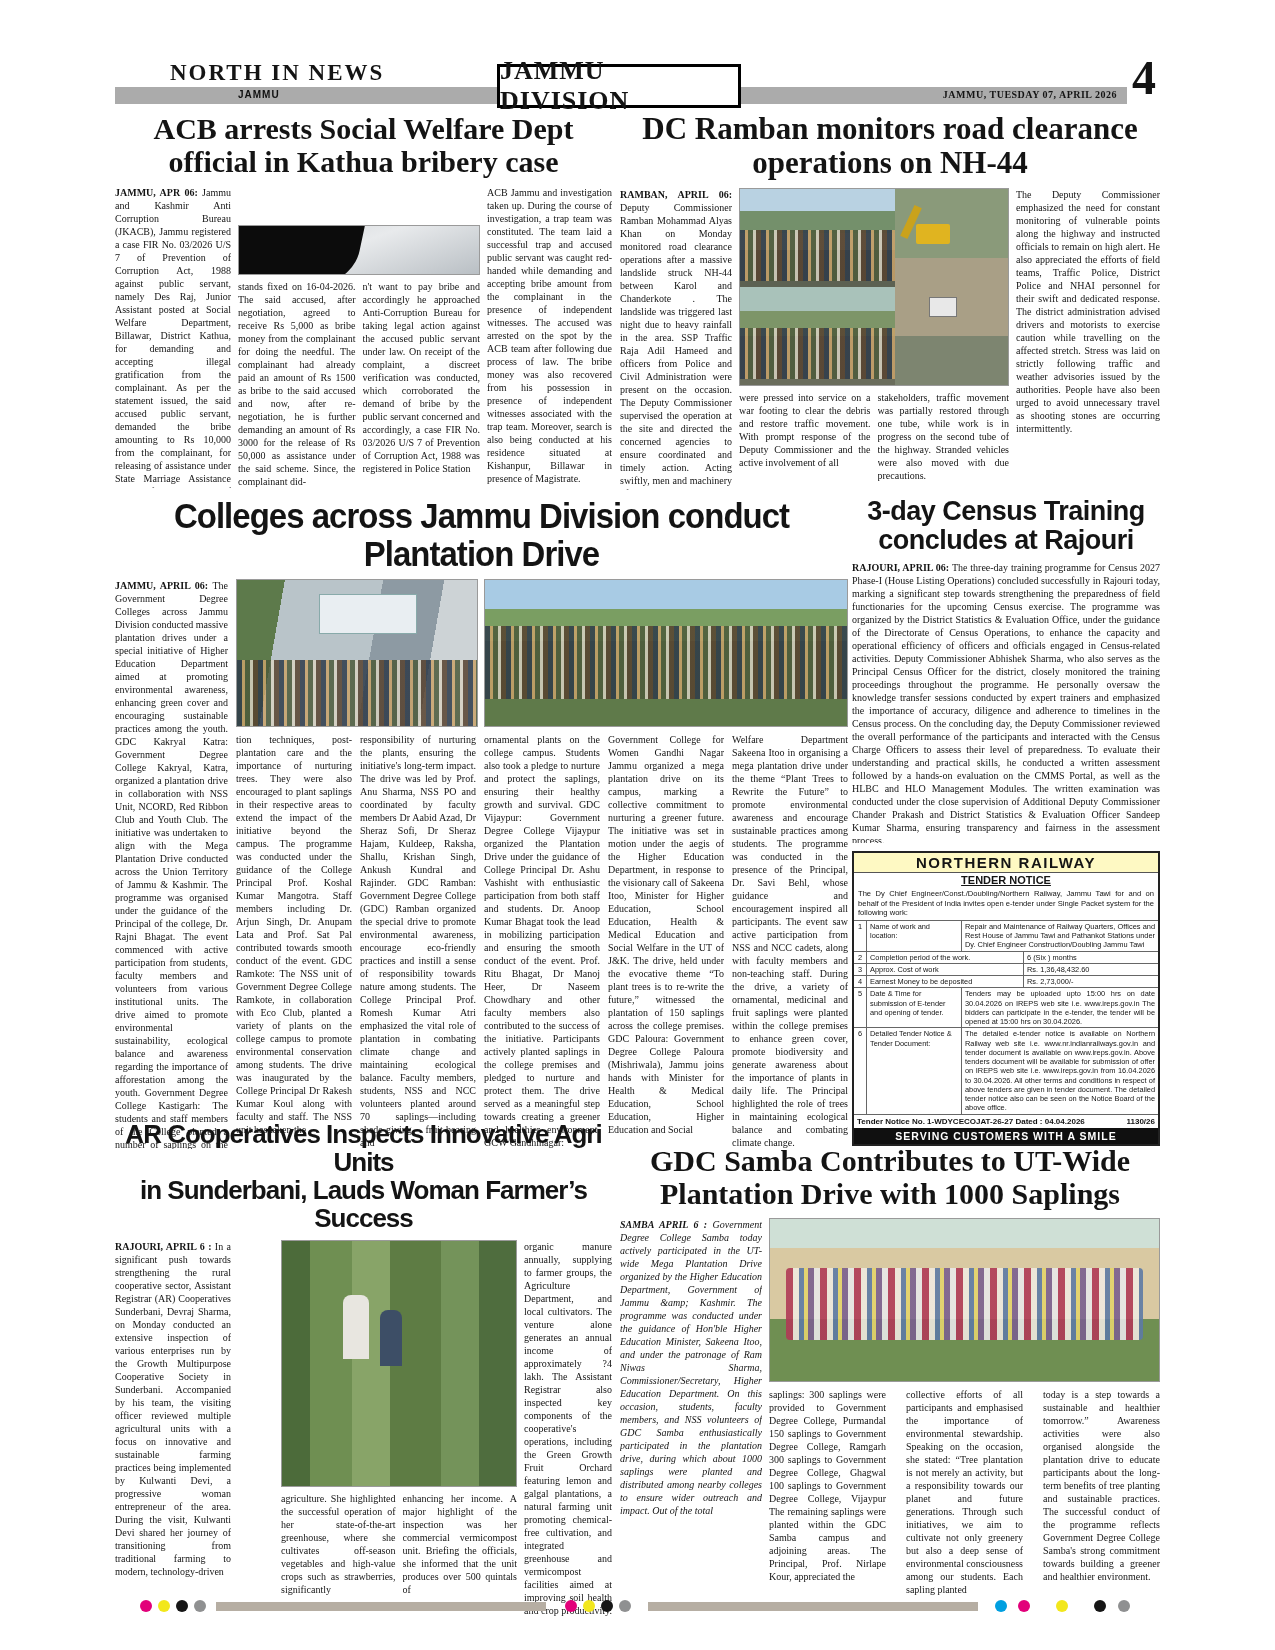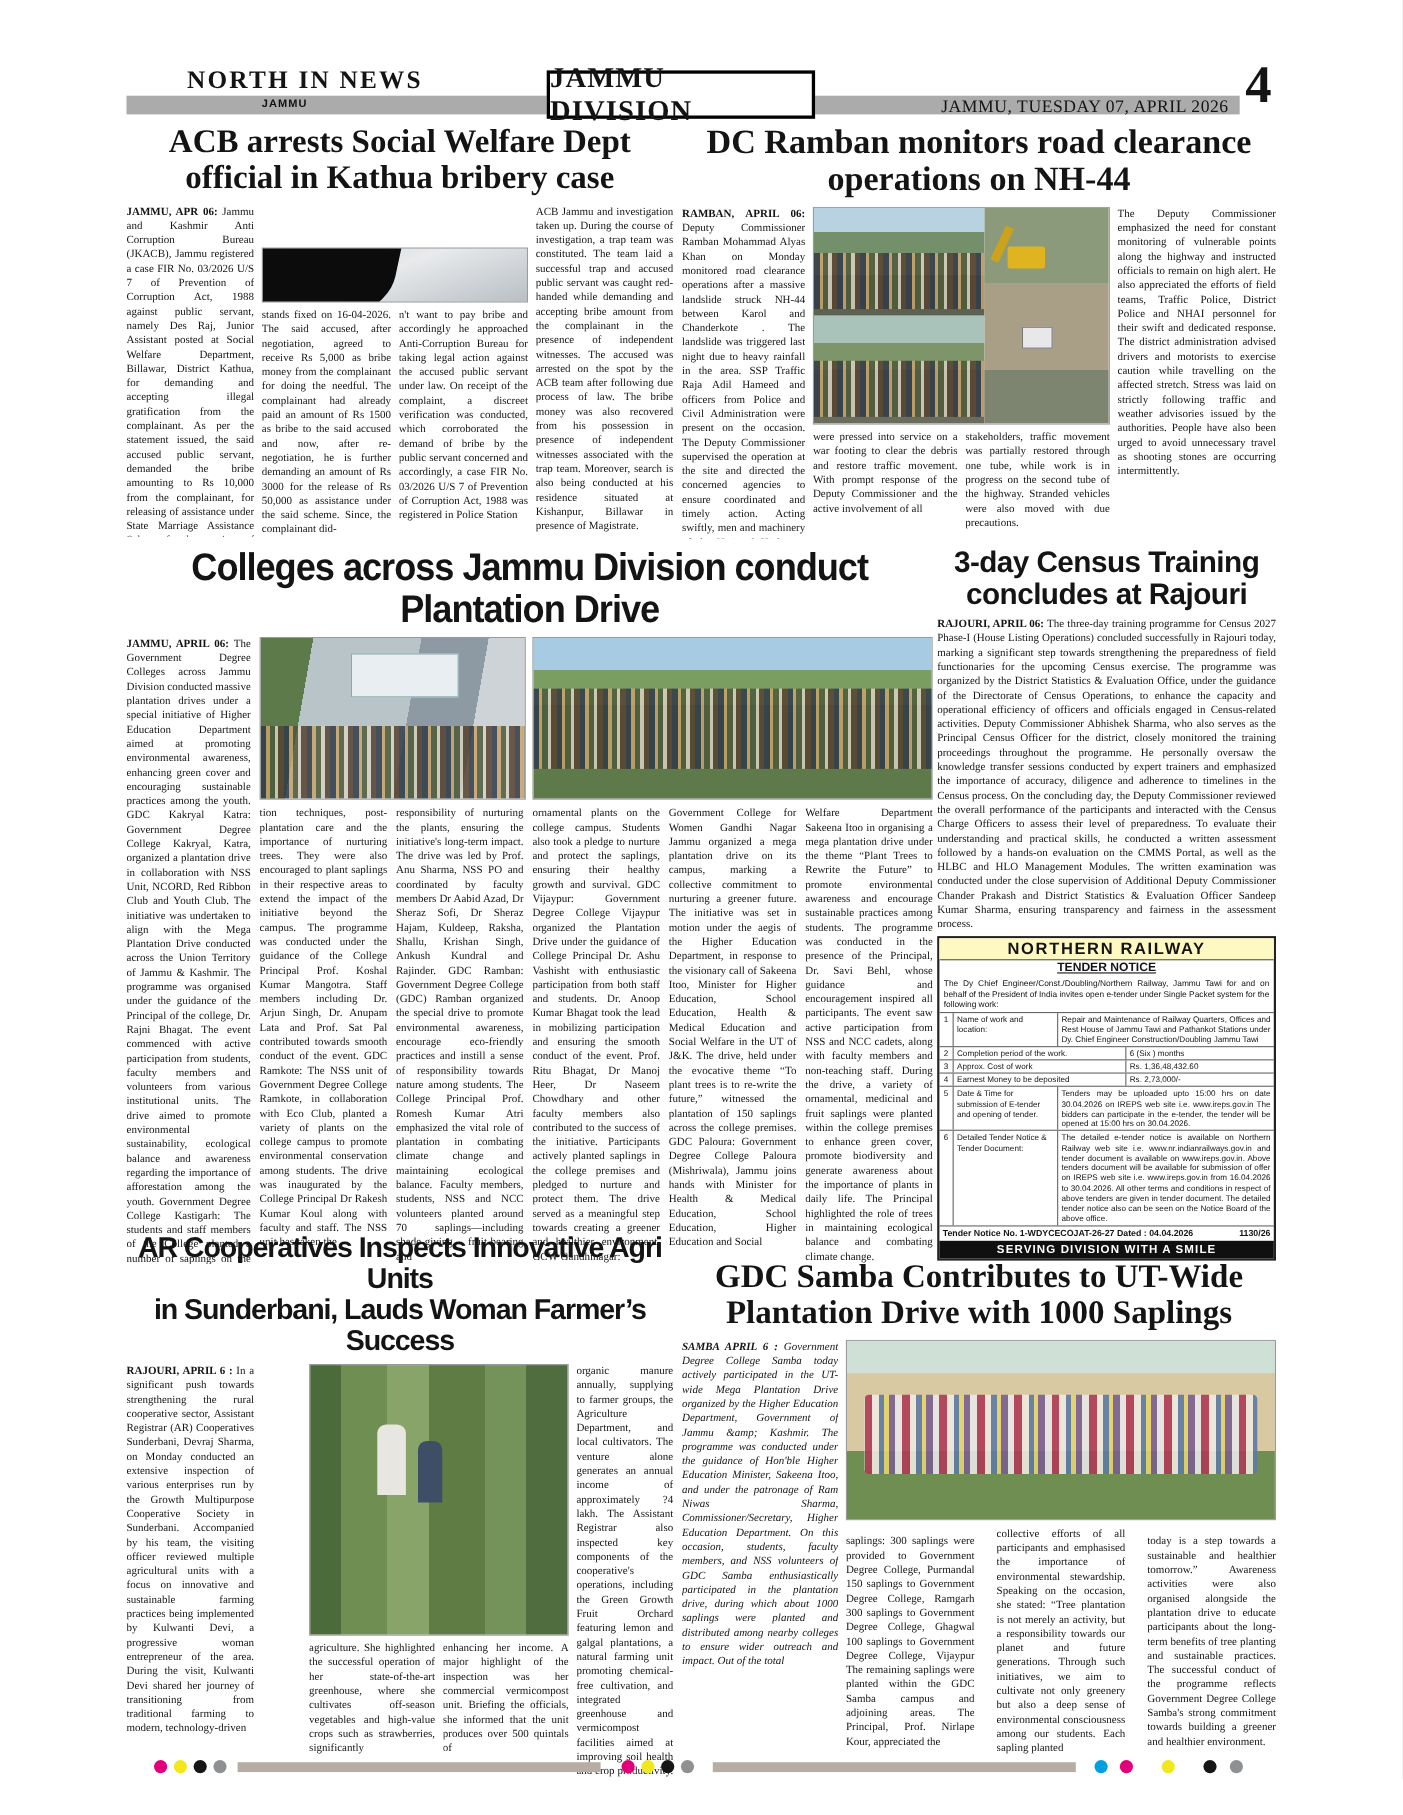--- a/index.html
+++ b/index.html
@@ -3,21 +3,21 @@
 <meta charset="utf-8">
 <style>
   html,body{margin:0;padding:0;background:#e8e8e8;}
   .page{position:relative;width:1275px;height:1650px;background:#ffffff;margin:0 auto;
         font-family:"Liberation Serif",serif;color:#141414;overflow:hidden;}
   
   .brand{position:absolute;left:170px;top:60px;font-size:23px;font-weight:bold;letter-spacing:2px;}
   .graybar{position:absolute;left:115px;top:87px;width:1012px;height:17px;background:#ababab;}
   .edition{position:absolute;left:238px;top:89px;font-family:"Liberation Sans",sans-serif;
            font-size:10px;font-weight:bold;color:#101010;letter-spacing:1px;}
-  .issue-date{position:absolute;right:10px;top:2px;font-size:16px;font-weight:normal;letter-spacing:.5px;}
+  .issue-date{position:absolute;right:10px;top:2px;font-size:10px;font-weight:bold;letter-spacing:.5px;}
   .section-box{position:absolute;left:497px;top:64px;width:238px;height:38px;border:3px solid #000;
                background:#fff;display:flex;align-items:center;justify-content:center;z-index:3;}
   .section-box span{font-size:26px;font-weight:bold;letter-spacing:1px;}
   .pageno{position:absolute;left:1132px;top:54px;font-size:48px;font-weight:bold;line-height:1;}
   
   .headline-serif{font-weight:bold;text-align:center;line-height:1.1;}
   .headline-cond{font-family:"Liberation Sans",sans-serif;font-weight:bold;text-align:center;
                  letter-spacing:-1px;line-height:1.08;}
   .body-cols{display:flex;overflow:hidden;}
   .col{font-size:10px;line-height:1.3;text-align:justify;overflow:hidden;}
@@ -111,21 +111,21 @@
   .samba{position:absolute;left:620px;top:1120px;width:540px;}
   .samba .headline-serif{font-size:30px;margin-top:24px;}
   .samba .body-cols{margin-top:8px;height:378px;gap:7px;}
   .samba-col1{flex:0 0 142px;font-style:italic;}
   .samba-right{flex:1;display:flex;flex-direction:column;}
   .samba-photo{height:168px;margin-bottom:6px;background:
      linear-gradient(#cfe0d6 0 18%,#d9c9a2 18% 62%,#6f8f52 62% 100%);position:relative;}
   .samba-crowd{position:absolute;left:4%;right:4%;top:30%;height:45%;
      background:repeating-linear-gradient(90deg,#b03a56 0 7px,#efe9df 7px 13px,#5d7aa5 13px 18px,#e4d46b 18px 22px,#7a5f8f 22px 28px,#e8e8e8 28px 34px);
      border-radius:4px;opacity:.9;}
-  .samba-text{display:flex;gap:20px;flex:1;align-items:center;}
+  .samba-text{display:flex;gap:20px;flex:1;}
   .samba-text .col{flex:1;}
   
   .marks{position:absolute;left:0;top:1596px;width:1275px;height:22px;}
   .dot{position:absolute;top:4px;width:12px;height:12px;border-radius:50%;}
   .regbar{position:absolute;top:6px;height:9px;background:#b6aea3;}
 </style>
 </head>
 <body>
 
 <div class="page">
@@ -251,21 +251,21 @@
       </div>
       <div class="trow">
         <div class="tno">6</div>
         <div class="tlabel">Detailed Tender Notice &amp; Tender Document:</div>
         <div class="tvalue">The detailed e-tender notice is available on Northern Railway web site i.e. www.nr.indianrailways.gov.in and tender document is available on www.ireps.gov.in. Above tenders document will be available for submission of offer on IREPS web site i.e. www.ireps.gov.in from 16.04.2026 to 30.04.2026. All other terms and conditions in respect of above tenders are given in tender document. The detailed tender notice also can be seen on the Notice Board of the above office.</div>
       </div>
       <div class="tender-foot">
         <span>Tender Notice No. 1-WDYCECOJAT-26-27 Dated : 04.04.2026</span>
         <span>1130/26</span>
       </div>
-      <div class="tender-slogan">SERVING DIVISION WITH A SMILE</div>
+      <div class="tender-slogan">SERVING CUSTOMERS WITH A SMILE</div>
     </div>
   </div>
 
   <div class="coop">
     <div class="headline-cond">
       <div>AR Cooperatives Inspects Innovative Agri Units</div>
       <div>in Sunderbani, Lauds Woman Farmer’s Success</div>
     </div>
     <div class="body-cols">
       <div class="col coop-col1"><b>RAJOURI, APRIL 6 : </b><span>In a significant push towards strengthening the rural cooperative sector, Assistant Registrar (AR) Cooperatives Sunderbani, Devraj Sharma, on Monday conducted an extensive inspection of various enterprises run by the Growth Multipurpose Cooperative Society in Sunderbani. Accompanied by his team, the visiting officer reviewed multiple agricultural units with a focus on innovative and sustainable farming practices being implemented by Kulwanti Devi, a progressive woman entrepreneur of the area. During the visit, Kulwanti Devi shared her journey of transitioning from traditional farming to modern, technology-driven</span></div>

